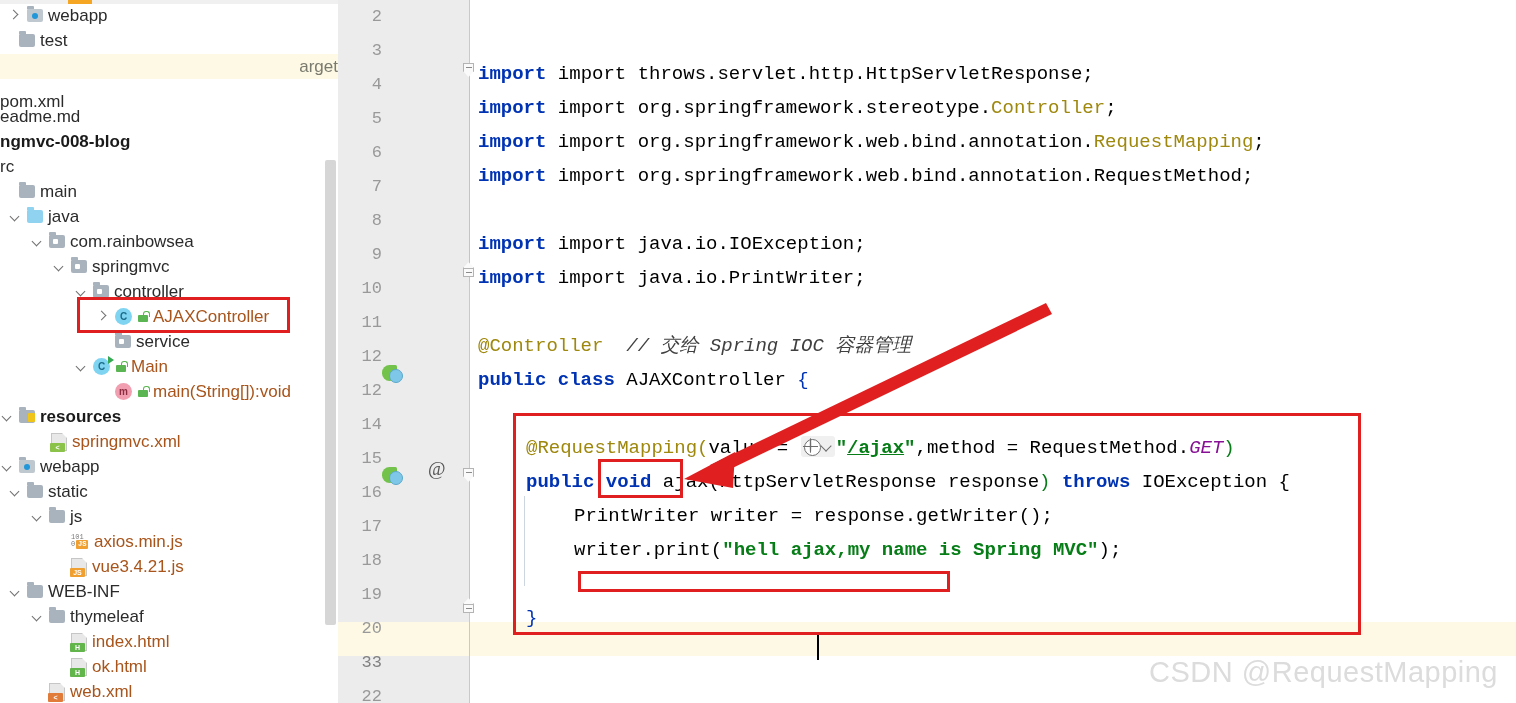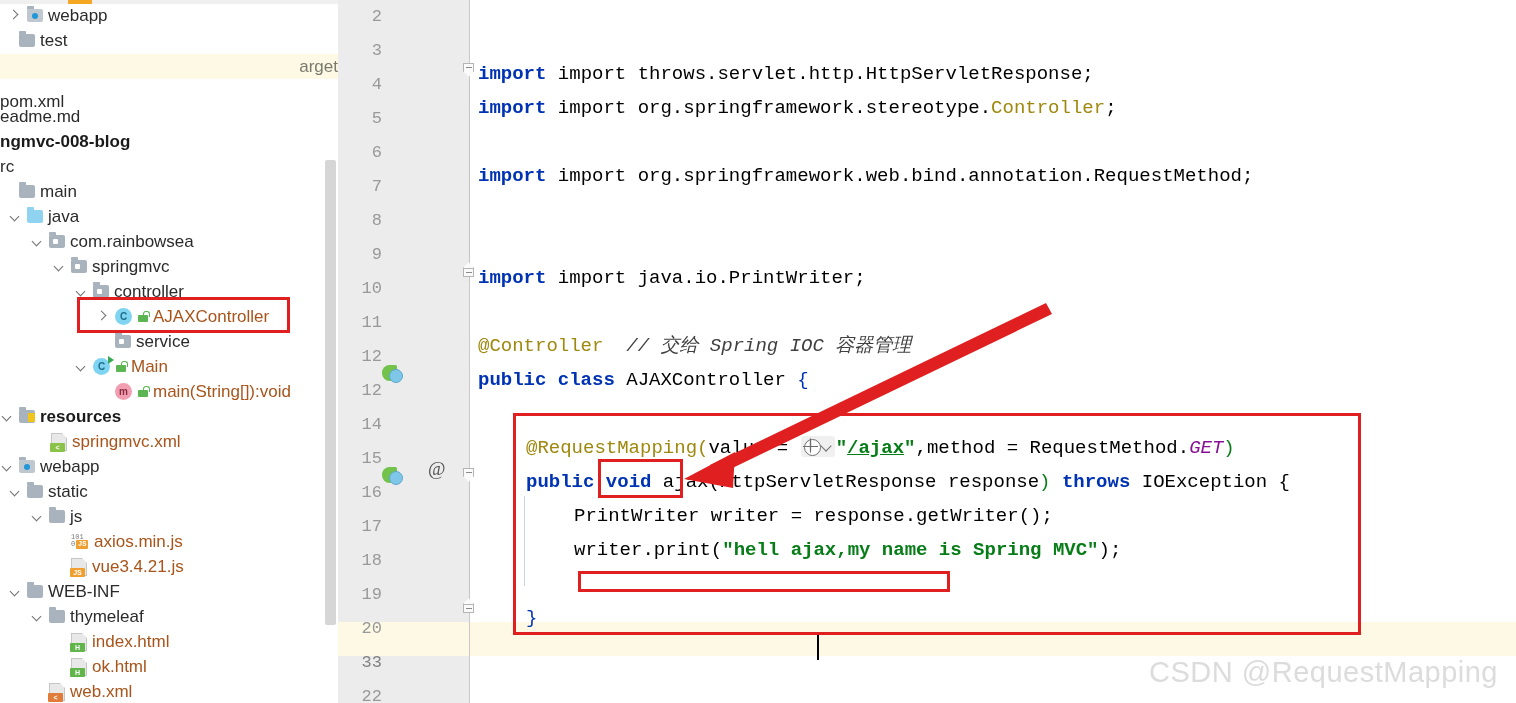--- a/index.html
+++ b/index.html
@@ -596,23 +596,25 @@
         <div class="tip up"></div>
         <div class="minus"></div>
     </div>
 
     <div class="indent-guide" style="left:186px; top:496px; height:90px;"></div>
 
     <div class="code" style="top:57px;"><span class="kw">import</span> <span>import throws.servlet.http.HttpServletResponse;</span></div>
 
     <div class="code" style="top:91px;"><span class="kw">import</span> <span>import org.springframework.stereotype.</span><span class="anno">Controller</span><span>;</span></div>
 
+    <div class="code" style="top:125px;"><span class="kw">import</span> <span>import org.springframework.web.bind.annotation.</span><span class="anno">RequestMapping</span><span>;</span></div>
 
     <div class="code" style="top:159px;"><span class="kw">import</span> <span>import org.springframework.web.bind.annotation.RequestMethod;</span></div>
 
+    <div class="code" style="top:227px;"><span class="kw">import</span> <span>import java.io.IOException;</span></div>
 
     <div class="code" style="top:261px;"><span class="kw">import</span> <span>import java.io.PrintWriter;</span></div>
 
     <div class="code" style="top:329px;"><span class="anno">@Controller</span>  <span class="cmt">// 交给 Spring IOC 容器管理</span></div>
 
     <div class="code" style="top:363px;"><span class="kw">public class</span><span> AJAXController </span><span class="brk">{</span></div>
 
     <div class="code" style="top:431px; left:188px;"><span class="anno">@RequestMapping(</span><span>value = </span><span class="globe-chip"><span class="g"></span><span class="cv"></span></span><span class="str">"<span class="url">/ajax</span>"</span><span>,method = RequestMethod.</span><span class="cst">GET</span><span class="grn">)</span></div>
 
     <div class="code" style="top:465px; left:188px;"><span class="kw">public </span><span class="kw">void</span><span> ajax(HttpServletResponse response</span><span class="grn">)</span><span class="kw"> throws </span><span>IOException {</span></div>

